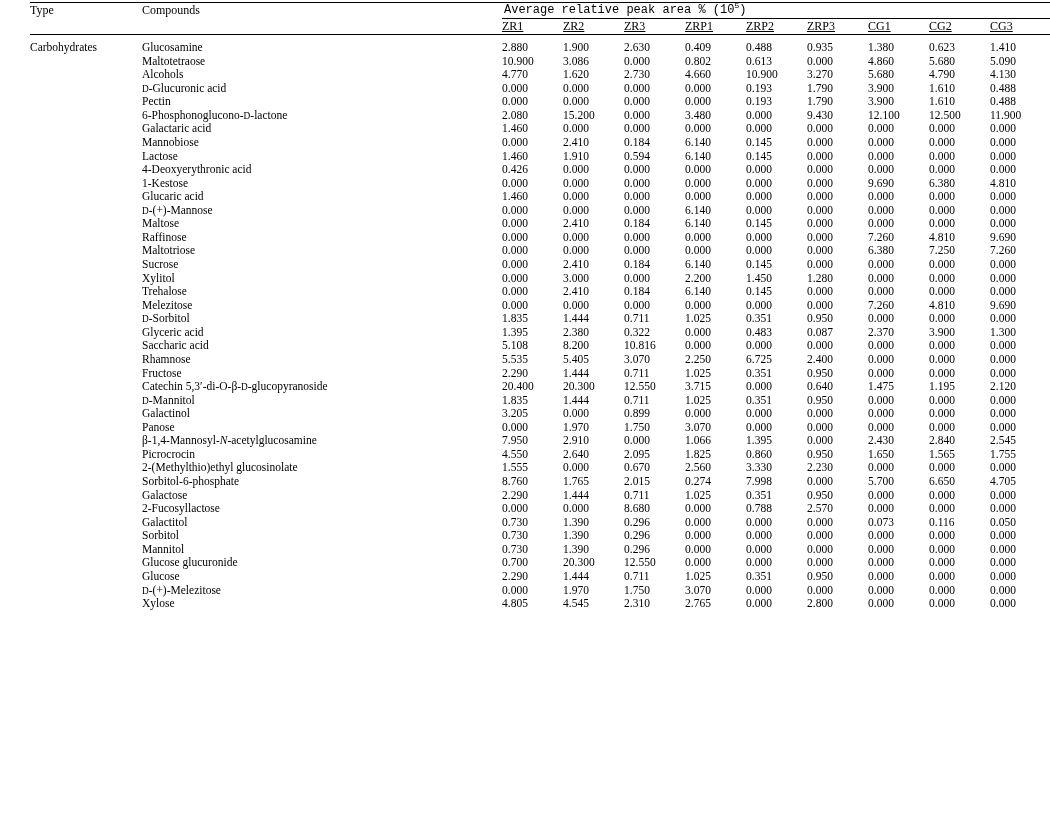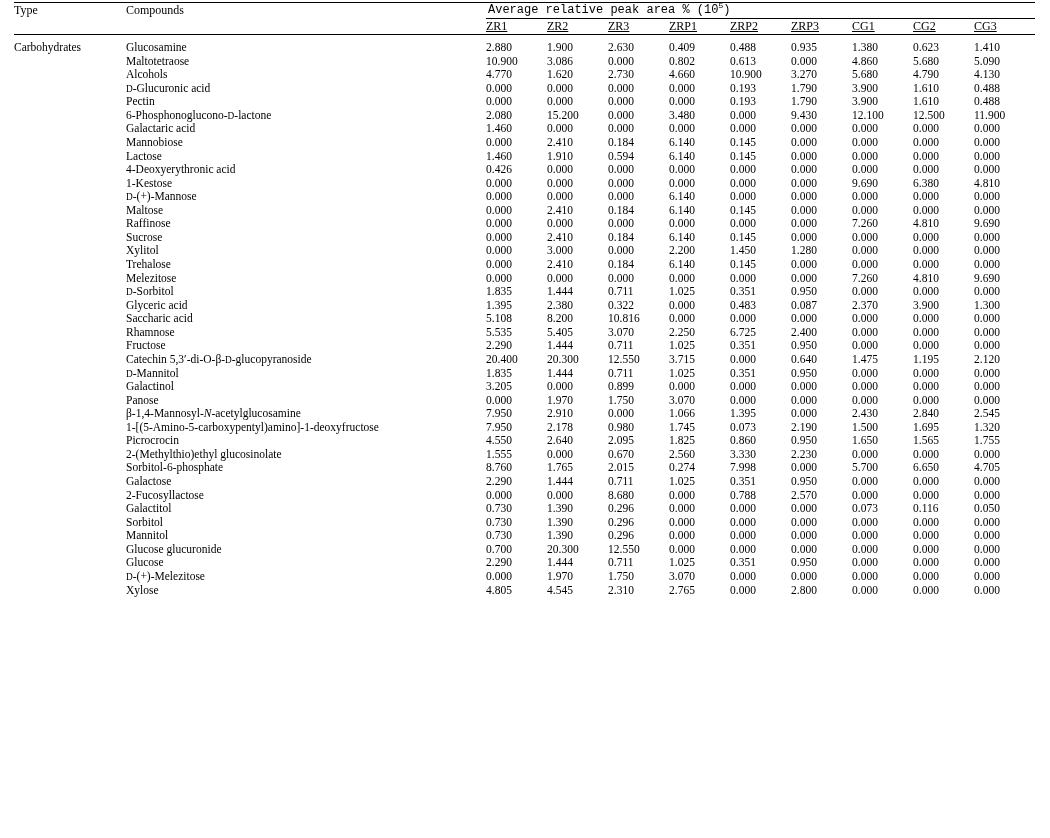--- a/index.html
+++ b/index.html
@@ -17,21 +17,21 @@
   .sheet {
     position: relative;
     width: 1050px;
     height: 838px;
     padding: 0;
     box-sizing: border-box;
   }
   table.data {
     border-collapse: collapse;
     width: 1020px;
-    margin-left: 14px;
+    margin-left: 30px;
     margin-top: 2px;
     font-size: 11.5px;
     table-layout: fixed;
   }
   table.data td, table.data th {
     padding: 0;
     vertical-align: top;
     font-weight: normal;
     text-align: left;
   }
@@ -261,20 +261,33 @@
           <td class="num">0.000</td>
           <td class="num">0.000</td>
           <td class="num">0.000</td>
           <td class="num">0.000</td>
           <td class="num">9.690</td>
           <td class="num">6.380</td>
           <td class="num">4.810</td>
         </tr>
         <tr class="body-row">
           <td></td>
+          <td>Glucaric acid</td>
+          <td class="num">1.460</td>
+          <td class="num">0.000</td>
+          <td class="num">0.000</td>
+          <td class="num">0.000</td>
+          <td class="num">0.000</td>
+          <td class="num">0.000</td>
+          <td class="num">0.000</td>
+          <td class="num">0.000</td>
+          <td class="num">0.000</td>
+        </tr>
+        <tr class="body-row">
+          <td></td>
           <td><span class="sc">d</span>-(+)-Mannose</td>
           <td class="num">0.000</td>
           <td class="num">0.000</td>
           <td class="num">0.000</td>
           <td class="num">6.140</td>
           <td class="num">0.000</td>
           <td class="num">0.000</td>
           <td class="num">0.000</td>
           <td class="num">0.000</td>
           <td class="num">0.000</td>
@@ -297,20 +310,33 @@
           <td>Raffinose</td>
           <td class="num">0.000</td>
           <td class="num">0.000</td>
           <td class="num">0.000</td>
           <td class="num">0.000</td>
           <td class="num">0.000</td>
           <td class="num">0.000</td>
           <td class="num">7.260</td>
           <td class="num">4.810</td>
           <td class="num">9.690</td>
+        </tr>
+        <tr class="body-row">
+          <td></td>
+          <td>Maltotriose</td>
+          <td class="num">0.000</td>
+          <td class="num">0.000</td>
+          <td class="num">0.000</td>
+          <td class="num">0.000</td>
+          <td class="num">0.000</td>
+          <td class="num">0.000</td>
+          <td class="num">6.380</td>
+          <td class="num">7.250</td>
+          <td class="num">7.260</td>
         </tr>
         <tr class="body-row">
           <td></td>
           <td>Sucrose</td>
           <td class="num">0.000</td>
           <td class="num">2.410</td>
           <td class="num">0.184</td>
           <td class="num">6.140</td>
           <td class="num">0.145</td>
           <td class="num">0.000</td>
@@ -479,33 +505,20 @@
           <td>β-1,4-Mannosyl-<span class="ital">N</span>-acetylglucosamine</td>
           <td class="num">7.950</td>
           <td class="num">2.910</td>
           <td class="num">0.000</td>
           <td class="num">1.066</td>
           <td class="num">1.395</td>
           <td class="num">0.000</td>
           <td class="num">2.430</td>
           <td class="num">2.840</td>
           <td class="num">2.545</td>
-        </tr>
-        <tr class="body-row">
-          <td></td>
-          <td>1-[(5-Amino-5-carboxypentyl)amino]-1-deoxyfructose</td>
-          <td class="num">7.950</td>
-          <td class="num">2.178</td>
-          <td class="num">0.980</td>
-          <td class="num">1.745</td>
-          <td class="num">0.073</td>
-          <td class="num">2.190</td>
-          <td class="num">1.500</td>
-          <td class="num">1.695</td>
-          <td class="num">1.320</td>
         </tr>
         <tr class="body-row">
           <td></td>
           <td>Picrocrocin</td>
           <td class="num">4.550</td>
           <td class="num">2.640</td>
           <td class="num">2.095</td>
           <td class="num">1.825</td>
           <td class="num">0.860</td>
           <td class="num">0.950</td>

